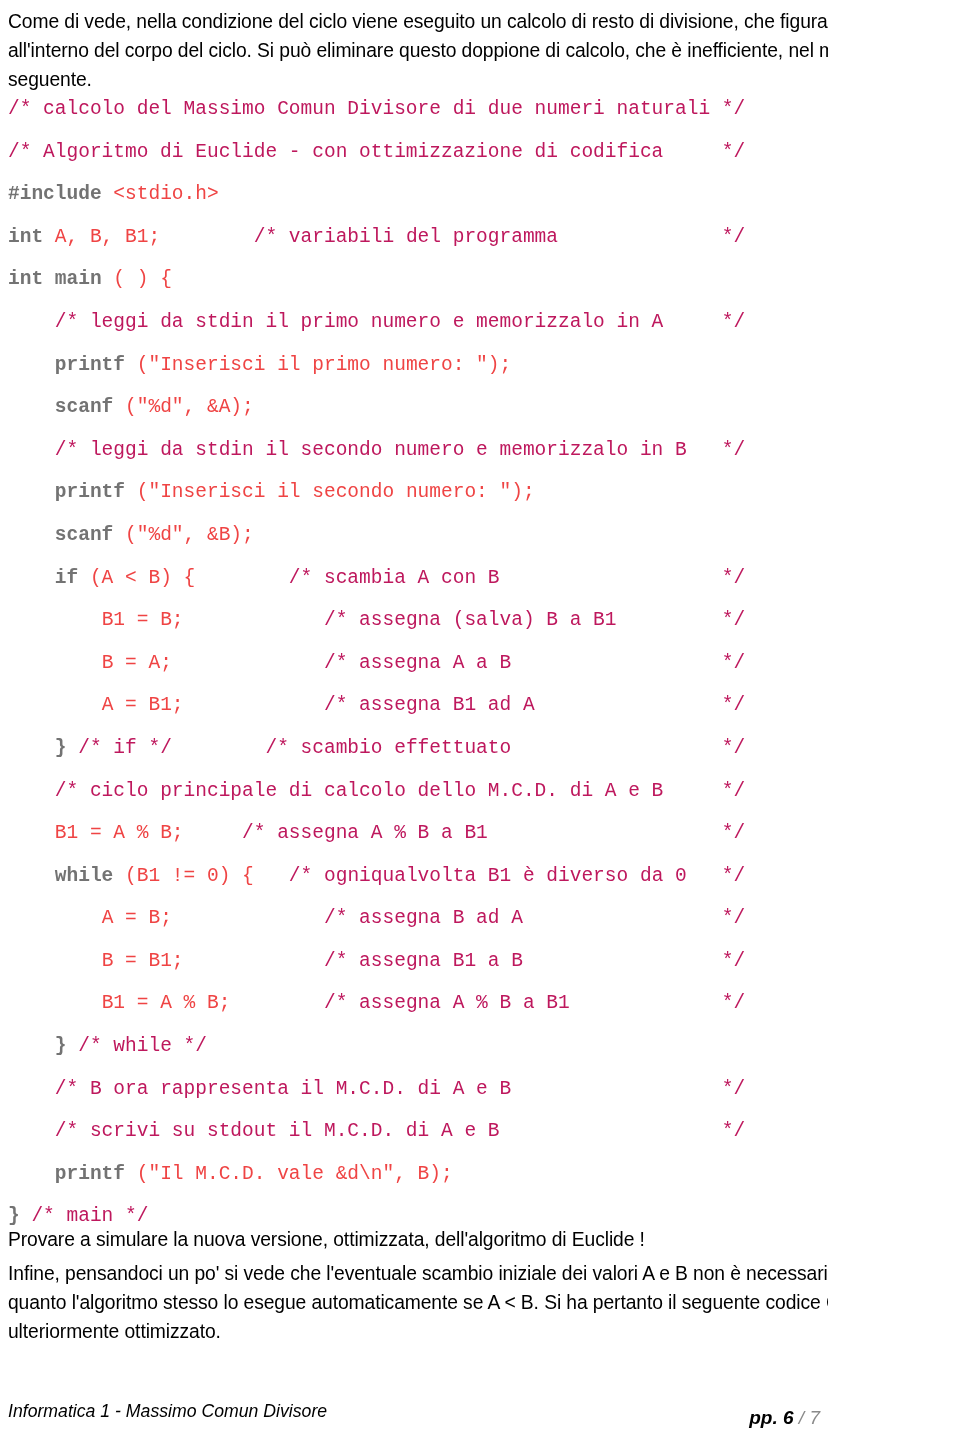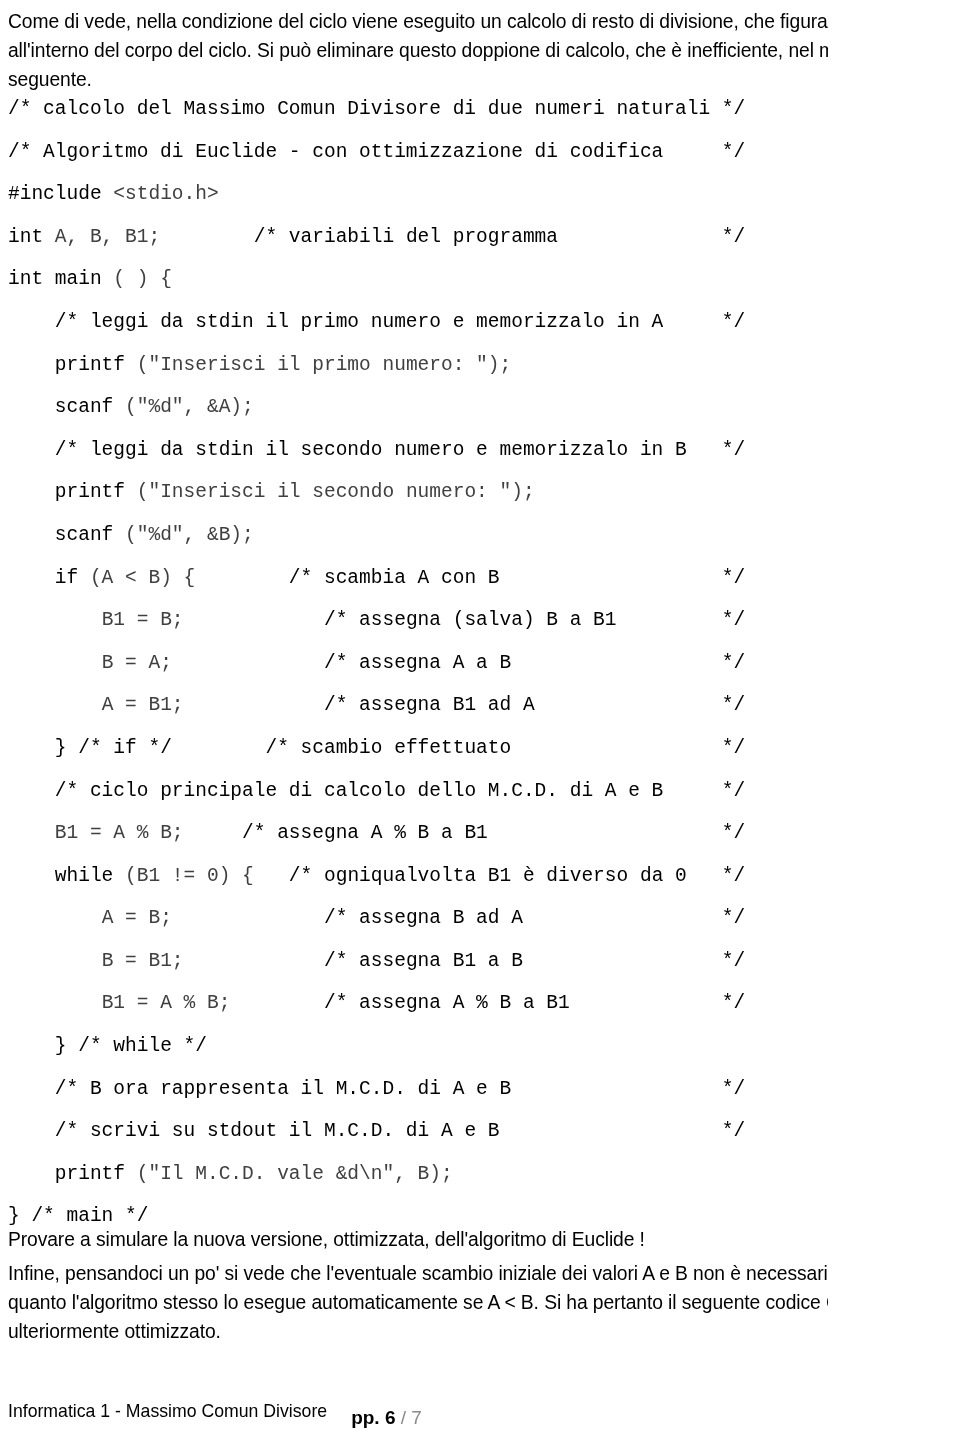--- a/index.html
+++ b/index.html
@@ -48,36 +48,38 @@
     font-size: 19.5px;
     line-height: 42.6px;
     white-space: pre;
     color: #3b3b3b;
   }
   .code-line {
     display: block;
     height: 42.6px;
     white-space: pre;
   }
-  .kw { font-weight: normal; color: #000000; }
-  .cm { color: #000000; }
-  .lit { color: #404040; }
+  .kw { font-weight: bold; color: #737373; }
+  .cm { color: #be185d; }
+  .lit { color: #ef4444; }
 
   
   .footer {
     position: absolute;
     left: 8px;
     right: 8px;
     top: 1396px;
     height: 30px;
     display: flex;
     align-items: center;
+    justify-content: space-between;
     font-family: "Liberation Sans", sans-serif;
     font-size: 19px;
     color: #000000;
+    font-style: italic;
   }
   .footer-left {
     transform: scaleX(0.93);
     transform-origin: left center;
     white-space: nowrap;
   }
   .footer-right {
     white-space: nowrap;
     font-weight: bold;
     margin-top: 14px;

